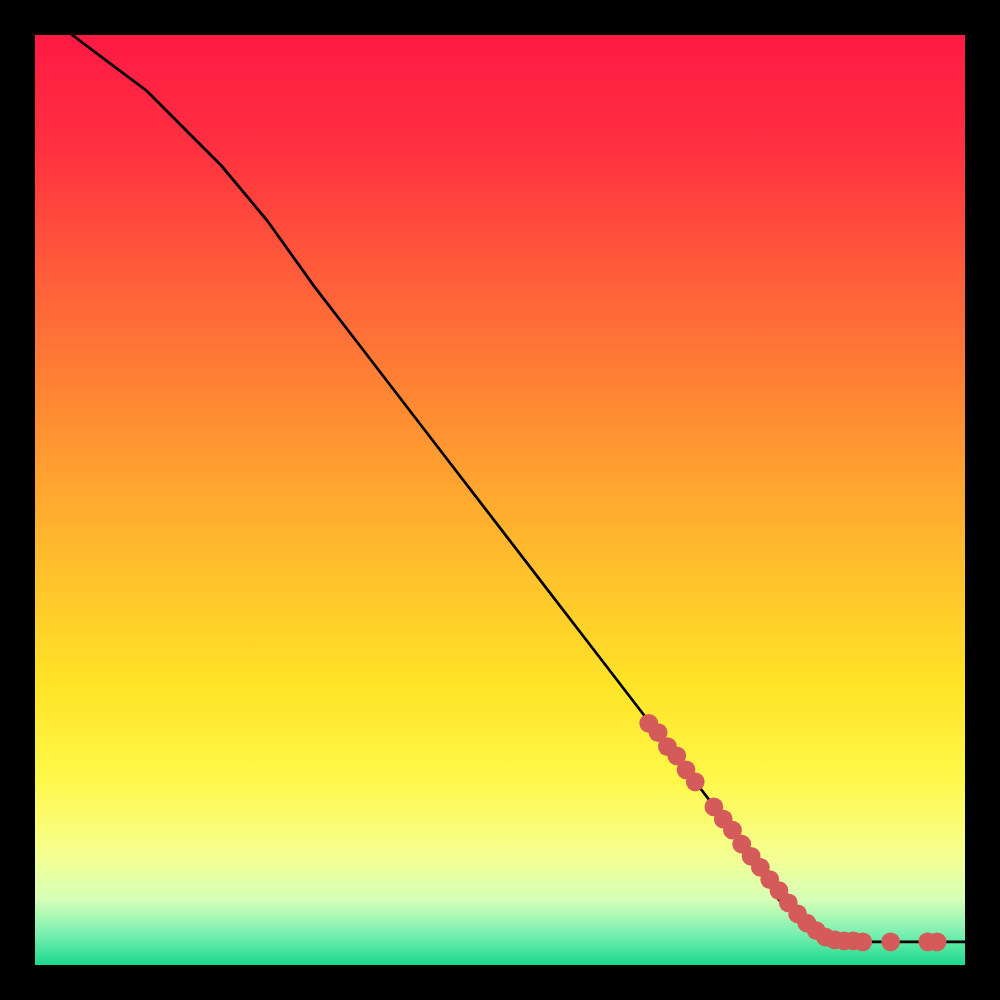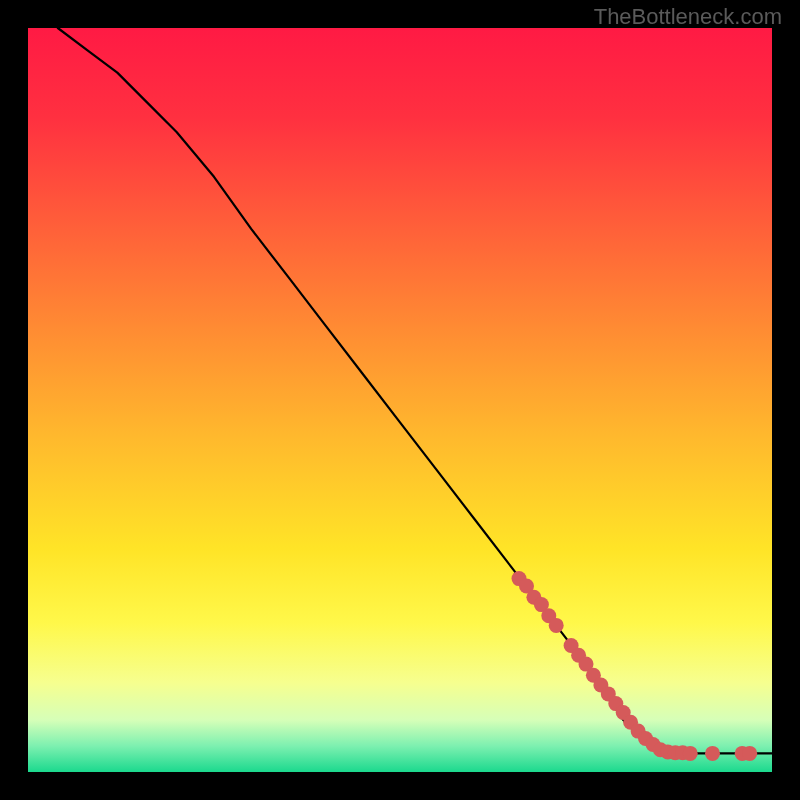--- a/index.html
+++ b/index.html
@@ -76,14 +76,13 @@
         <circle cx="667.8" cy="751.9" r="7.5" fill="#d55a5a"></circle>
         <circle cx="675.3" cy="752.7" r="7.5" fill="#d55a5a"></circle>
         <circle cx="682.7" cy="752.7" r="7.5" fill="#d55a5a"></circle>
         <circle cx="690.2" cy="753.4" r="7.5" fill="#d55a5a"></circle>
         <circle cx="712.5" cy="753.4" r="7.5" fill="#d55a5a"></circle>
         <circle cx="742.2" cy="753.4" r="7.5" fill="#d55a5a"></circle>
         <circle cx="749.7" cy="753.4" r="7.5" fill="#d55a5a"></circle>
       </g>
   </svg>
 
-  <div class="watermark">TheBottleneck.com</div>
 </div>
 
 </body></html>

